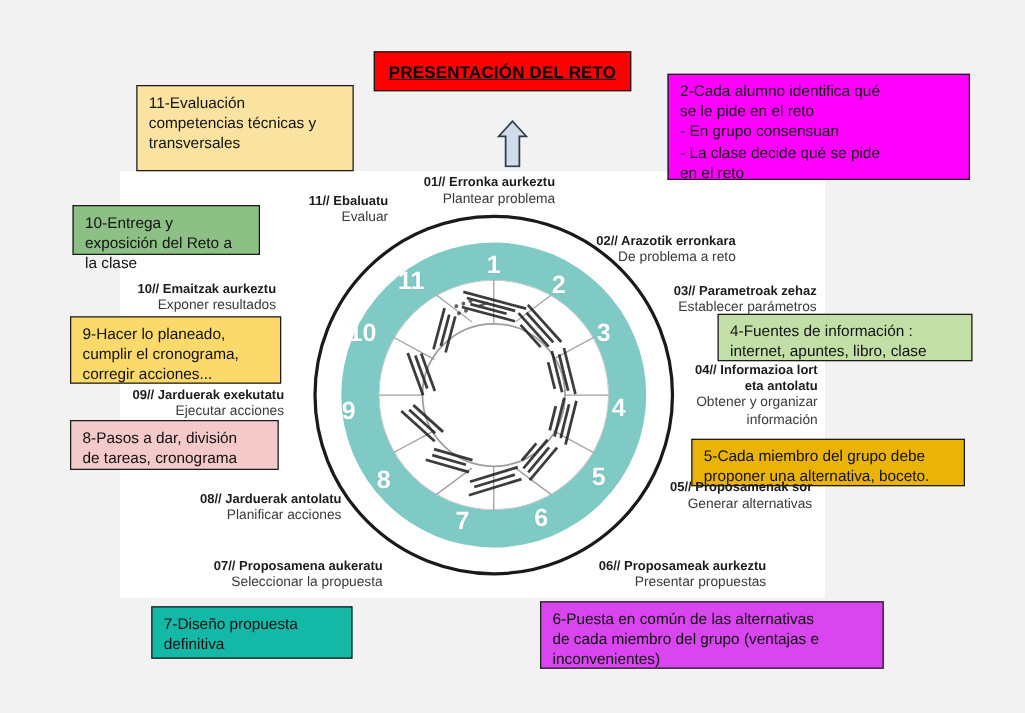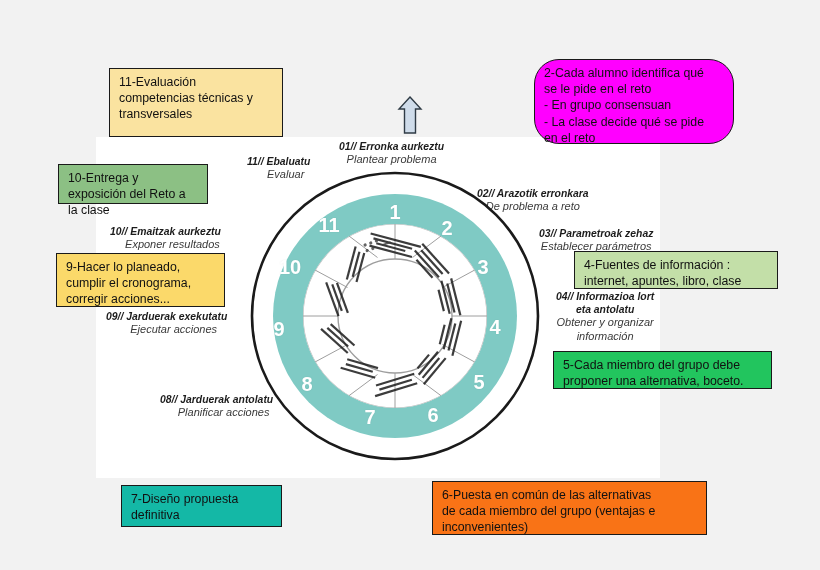--- a/index.html
+++ b/index.html
@@ -39,76 +39,81 @@
     box-sizing:border-box;
     font-size:12.3px;line-height:1.32;color:#111;
     padding:5px 7px 5px 9px;
     white-space:pre-line;
   }
 
   
   .steplab{position:absolute;color:#1c1c1c;}
   .steplab .eu{font-size:10.4px;font-weight:bold;line-height:1.25;display:block;}
   .steplab .es{font-size:11px;color:#3a3a3a;line-height:1.25;display:block;}
-  .steplab.l{text-align:center;font-style:italic;}
+  .steplab.l{text-align:right;}
   .steplab .indent{padding-left:14px;display:block;}
 
   
   .wheel{position:absolute;left:249px;top:170px;width:292px;height:292px;}
   .wheel svg{display:block;}
   .wnum{
     position:absolute;color:#ffffff;font-weight:bold;font-size:20px;
     text-align:center;width:28px;line-height:28px;
     text-shadow:0 0 2px rgba(0,0,0,.07);
   }
 </style>
 </head>
 <body>
 
 <div id="stage">
 
   <div class="white-panel"></div>
 
+  <div class="title-box">
+    <span>PRESENTACIÓN DEL RETO</span>
+  </div>
 
   <div class="up-arrow">
     <svg width="26" height="38" viewBox="0 0 26 38">
       <polygon points="13,1 24,13 18.5,13 18.5,37 7.5,37 7.5,13 2,13" fill="#cfdcea" stroke="#2f3b45" stroke-width="1.4" stroke-linejoin="miter"></polygon>
     </svg>
   </div>
 
   <div class="cbox" style="left:109px;top:68px;width:174px;height:69px;background:#fae3a0;">11-Evaluación
 competencias técnicas y
 transversales</div>
 
-  <div class="cbox" style="left:534px;top:59px;width:200px;height:85px;background:#ff00ff;border-radius:25px;">2-Cada alumno identifica qué
+  <div class="cbox" style="left:534px;top:59px;width:242px;height:85px;background:#ff00ff;">2-Cada alumno identifica qué
 se le pide en el reto
 - En grupo consensuan
 - La clase decide qué se pide
 en el reto</div>
 
   <div class="cbox" style="left:58px;top:164px;width:150px;height:40px;background:#8cc084;">10-Entrega y
 exposición del Reto a
 la clase</div>
 
 
   <div class="cbox" style="left:546px;top:251px;width:204px;height:38px;background:#c3dfa8;margin-left:28px;">4-Fuentes de información :
 internet, apuntes, libro, clase</div>
 
   <div class="cbox" style="left:56px;top:253px;width:169px;height:54px;background:#fbd96a;">9-Hacer lo planeado,
 cumplir el cronograma,
 corregir acciones...</div>
 
-  <div class="cbox" style="left:553px;top:351px;width:219px;height:38px;background:#22c55e;">5-Cada miembro del grupo debe
+  <div class="cbox" style="left:553px;top:351px;width:219px;height:38px;background:#eab308;">5-Cada miembro del grupo debe
 proponer una alternativa, boceto.</div>
 
+  <div class="cbox" style="left:56px;top:336px;width:167px;height:40px;background:#f4c9ca;">8-Pasos a dar, división
+de tareas, cronograma</div>
 
   <div class="cbox" style="left:121px;top:485px;width:161px;height:42px;background:#14b8a6;">7-Diseño propuesta
 definitiva</div>
 
-  <div class="cbox" style="left:432px;top:481px;width:275px;height:54px;background:#f97316;">6-Puesta en común de las alternativas
+  <div class="cbox" style="left:432px;top:481px;width:275px;height:54px;background:#d946ef;">6-Puesta en común de las alternativas
 de cada miembro del grupo (ventajas e
 inconvenientes)</div>
 
   <div class="steplab l" style="left:339px;top:140px;">
     <span class="eu">01// Erronka aurkeztu</span>
     <span class="es">Plantear problema</span>
   </div>
 
   <div class="steplab l" style="left:477px;top:155px;margin-top:32px;">
     <span class="eu">02// Arazotik erronkara</span>
@@ -120,22 +125,34 @@
     <span class="es">Establecer parámetros</span>
   </div>
 
   <div class="steplab l" style="left:556px;top:290px;">
     <span class="eu" style="white-space:pre-line;">04// Informazioa lort
 eta antolatu</span>
     <span class="es" style="white-space:pre-line;">Obtener y organizar
 información</span>
   </div>
 
-
-
+  <div class="steplab l" style="left:536px;top:384px;">
+    <span class="eu">05// Proposamenak sor</span>
+    <span class="es">Generar alternativas</span>
+  </div>
+
+  <div class="steplab l" style="left:479px;top:447px;">
+    <span class="eu">06// Proposameak aurkeztu</span>
+    <span class="es">Presentar propuestas</span>
+  </div>
+
+  <div class="steplab l" style="left:171px;top:447px;">
+    <span class="eu">07// Proposamena aukeratu</span>
+    <span class="es indent">Seleccionar la propuesta</span>
+  </div>
 
   <div class="steplab l" style="left:160px;top:381px;margin-top:12px;">
     <span class="eu">08// Jarduerak antolatu</span>
     <span class="es indent">Planificar acciones</span>
   </div>
 
   <div class="steplab l" style="left:106px;top:310px;">
     <span class="eu">09// Jarduerak exekutatu</span>
     <span class="es indent">Ejecutar acciones</span>
   </div>

